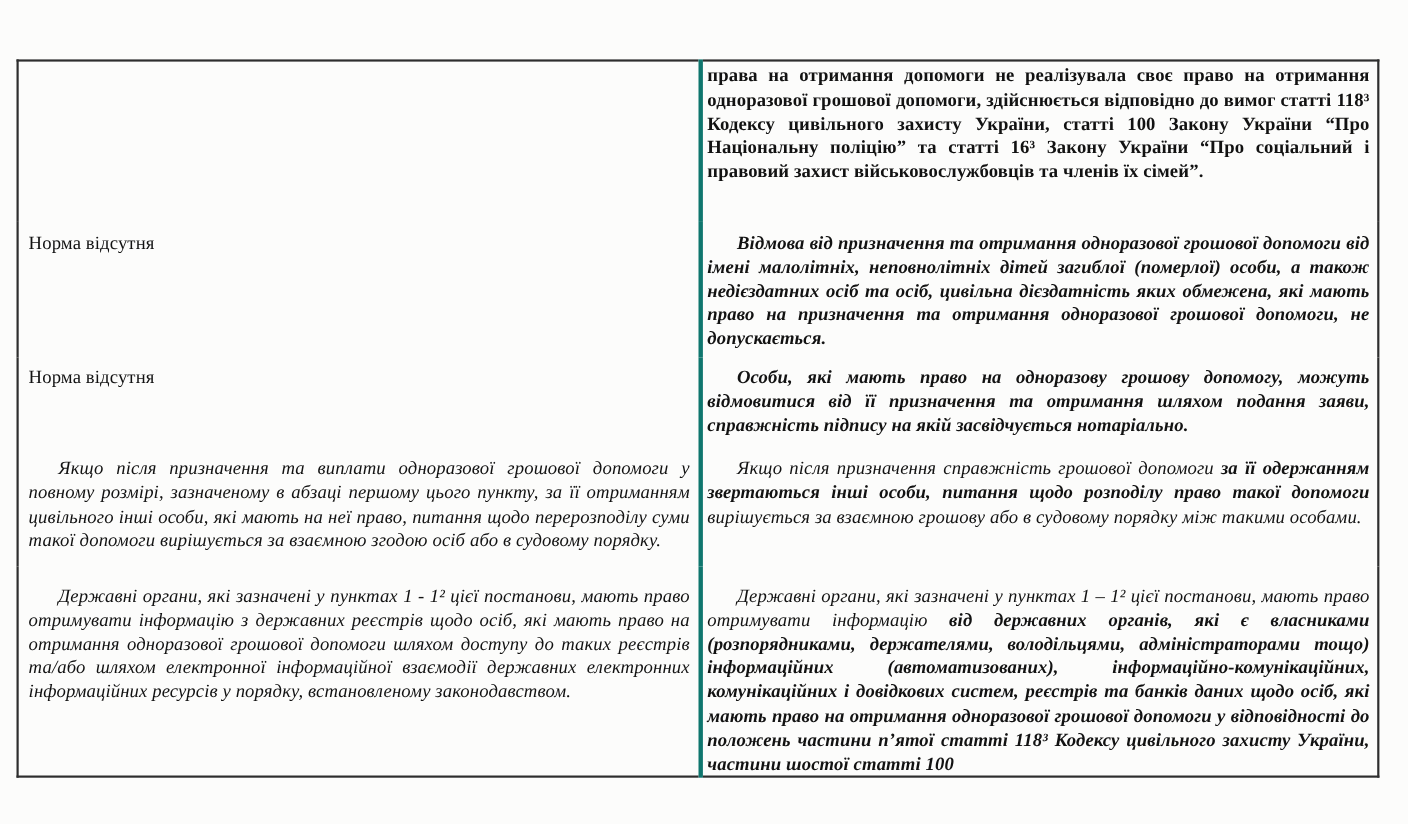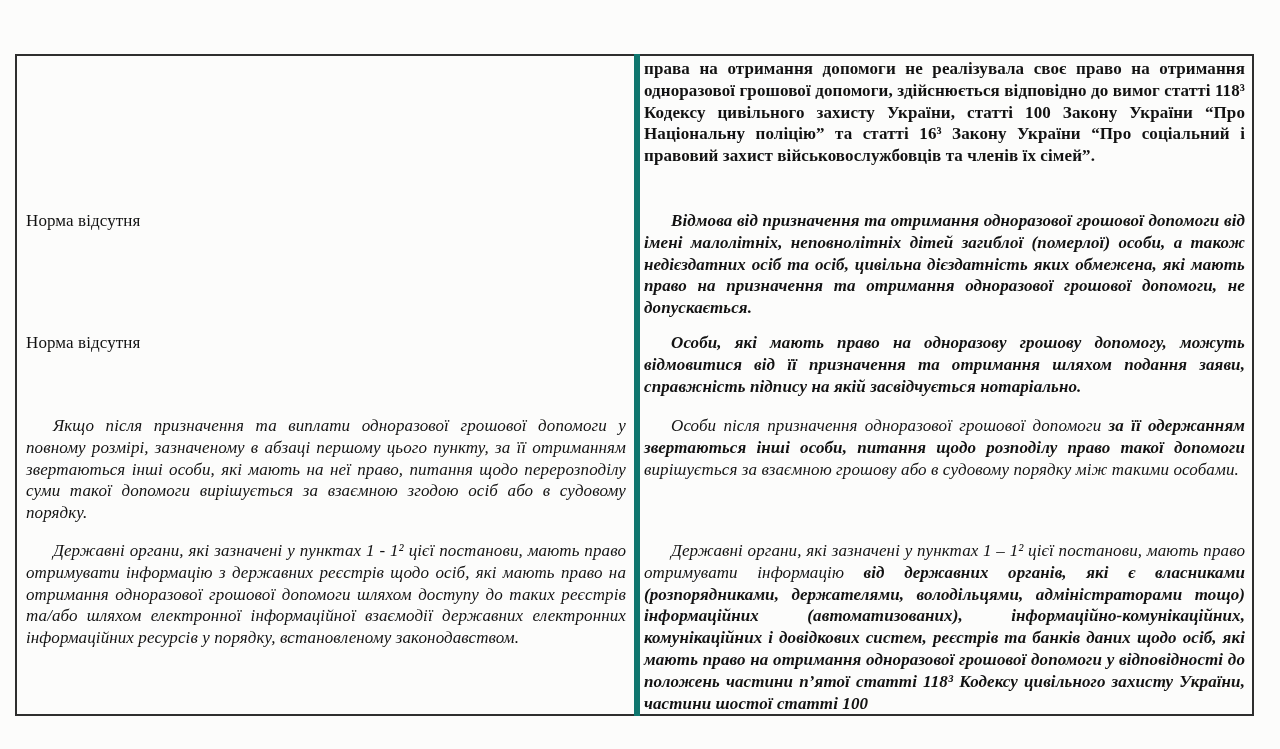--- a/index.html
+++ b/index.html
@@ -29,21 +29,21 @@
     table-layout: fixed;
     border: 2px solid #2e2e2e;
   }
   col.c-left  { width: 621px; }
   col.c-right { width: 616px; }
   td {
     vertical-align: top;
     padding: 0 8px 0 9px;
   }
   td.cr {
-    border-left: 6px solid #0f766e;
+    border-left: 4px solid #0f766e;
     padding: 0 7px 0 4px;
   }
   tr.r1 { height: 146px; }
   tr.r2 { height: 124px; }
   tr.r3 { height: 85px;  }
   tr.r4 { height: 105px; }
   tr.r5 { height: 186px; }
   p.para {
     margin: 0;
     font-size: 17px;
@@ -93,24 +93,24 @@
       <td class="cl">
         <p class="para">Норма відсутня</p>
       </td>
       <td class="cr">
         <p class="para bold ind">Особи, які мають право на одноразову грошову допомогу, можуть відмовитися від її призначення та отримання шляхом подання заяви, справжність підпису на якій засвідчується нотаріально.</p>
       </td>
     </tr>
 
     <tr class="r4">
       <td class="cl">
-        <p class="para ind">Якщо після призначення та виплати одноразової грошової допомоги у повному розмірі, зазначеному в абзаці першому цього пункту, за її отриманням звертаються інші особи, які мають на неї право, питання щодо перерозподілу суми такої допомоги вирішується за взаємною згодою осіб або в судовому порядку.</p>
+        <p class="para ind">Якщо після призначення та виплати одноразової грошової допомоги у повному розмірі, зазначеному в абзаці першому цього пункту, за її отриманням цивільного інші особи, які мають на неї право, питання щодо перерозподілу суми такої допомоги вирішується за взаємною згодою осіб або в судовому порядку.</p>
       </td>
       <td class="cr">
-        <p class="para ind"><span>Особи після призначення одноразової грошової допомоги </span><span class="bold">за її одержанням звертаються інші особи, питання щодо розподілу право такої допомоги</span><span> вирішується за взаємною грошову або в судовому порядку між такими особами.</span></p>
+        <p class="para ind"><span>Якщо після призначення справжність грошової допомоги </span><span class="bold">за її одержанням звертаються інші особи, питання щодо розподілу право такої допомоги</span><span> вирішується за взаємною грошову або в судовому порядку між такими особами.</span></p>
       </td>
     </tr>
 
     <tr class="r5">
       <td class="cl">
         <p class="para ind">Державні органи, які зазначені у пунктах 1 - 1² цієї постанови, мають право отримувати інформацію з державних реєстрів щодо осіб, які мають право на отримання одноразової грошової допомоги шляхом доступу до таких реєстрів та/або шляхом електронної інформаційної взаємодії державних електронних інформаційних ресурсів у порядку, встановленому законодавством.</p>
       </td>
       <td class="cr">
         <p class="para ind"><span>Державні органи, які зазначені у пунктах 1 – 1² цієї постанови, мають право отримувати інформацію </span><span class="bold">від державних органів, які є власниками (розпорядниками, держателями, володільцями, адміністраторами тощо) інформаційних (автоматизованих), інформаційно-комунікаційних, комунікаційних і довідкових систем, реєстрів та банків даних щодо осіб, які мають право на отримання одноразової грошової допомоги у відповідності до положень частини п’ятої статті 118³ Кодексу цивільного захисту України, частини шостої статті 100</span></p>
       </td>

